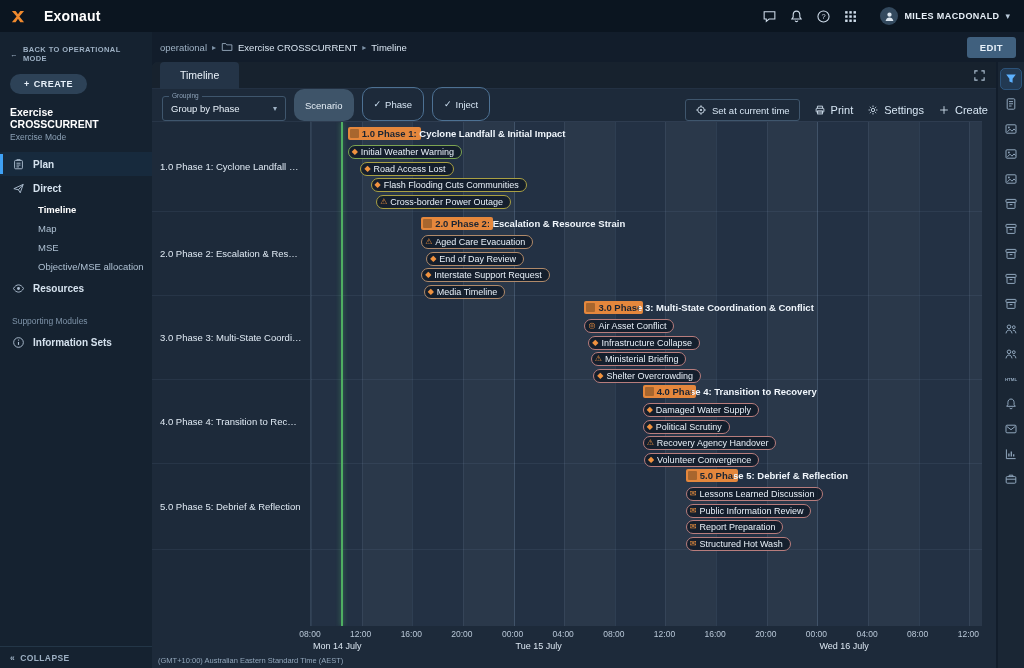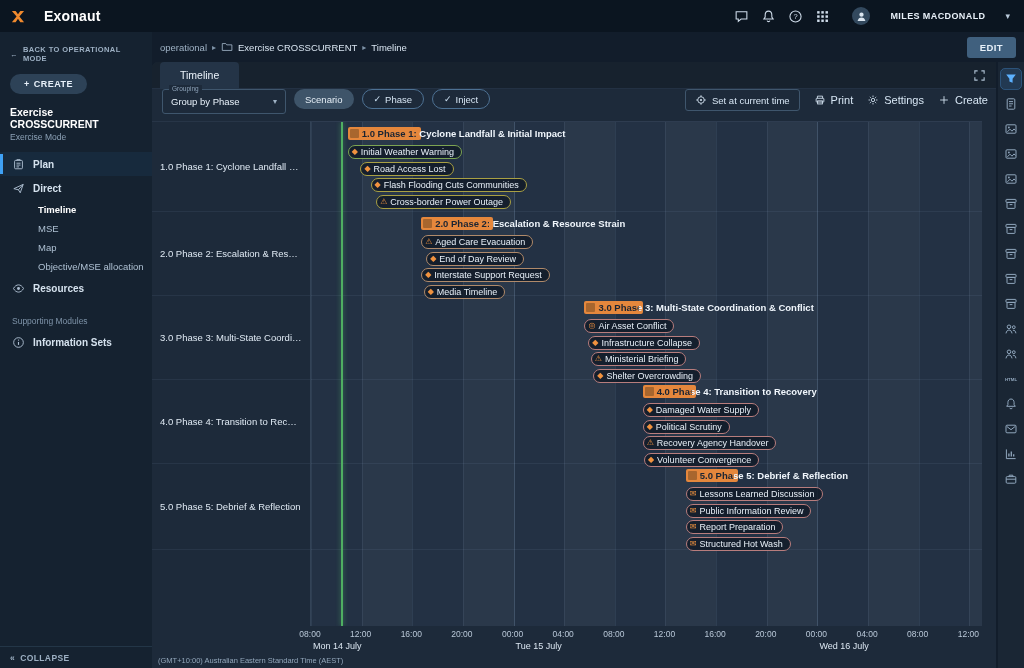--- a/index.html
+++ b/index.html
@@ -8,21 +8,21 @@
   svg{display:block}
 
   
   .topbar{position:absolute;top:0;left:0;right:0;height:32px;background:#0b1520;
     display:flex;align-items:center;padding:0 8px;z-index:9}
   .logo{display:flex;align-items:center;gap:19px;padding-left:2px}
   .logo-text{font-size:14px;font-weight:bold;color:#fff;letter-spacing:.2px}
   .topbar-right{margin-left:auto;display:flex;align-items:center}
   .tbi{width:27px;height:26px;display:flex;align-items:center;justify-content:center;color:#cfdcea;cursor:pointer}
   .tbi svg{width:15px;height:15px}
-  .userbox{display:flex;align-items:center;gap:20px;margin-left:10px;padding:3px 6px;border-radius:3px}
+  .userbox{display:flex;align-items:center;gap:6px;margin-left:10px;padding:3px 6px;border-radius:3px}
   .avatar{width:18px;height:18px;border-radius:50%;background:#33495e;display:flex;align-items:center;justify-content:center}
   .avatar svg{width:13px;height:13px}
   .username{font-size:9px;font-weight:bold;letter-spacing:.4px;color:#e8f0f8}
   .chev{font-size:9px;color:#bcd}
 
   
   .sidebar{position:absolute;top:32px;left:0;width:152px;bottom:0;background:#152230;z-index:8}
   .back{display:flex;align-items:center;gap:5px;margin:13px 10px 0;font-size:7.5px;
     letter-spacing:.4px;color:#9db0c3;font-weight:bold;cursor:pointer}
   .create-btn{margin:11px 10px 0;border:none;background:#2d4257;color:#e8f1fa;font-weight:bold;
@@ -55,27 +55,27 @@
     letter-spacing:.4px;padding:5px 13px;border-radius:3px;cursor:pointer;font-family:"Liberation Sans",sans-serif}
 
   .panel{position:absolute;top:30px;left:0;right:28px;bottom:0;background:#1d2a3a;border-top-left-radius:6px}
   .tabstrip{height:27px;background:#17222e;border-top-left-radius:6px;display:flex;align-items:center;
     border-bottom:1px solid #233143}
   .tab{height:27px;margin-left:8px;padding:0 20px;background:#243447;color:#eaf2fa;font-size:10.5px;
     display:flex;align-items:center;border-radius:4px 4px 0 0;cursor:pointer}
   .tab-expand{margin-left:auto;margin-right:10px;color:#aec0d2;cursor:pointer}
   .tab-expand svg{width:13px;height:13px}
 
-  .toolbar{height:32px;display:flex;align-items:flex-start;gap:8px;padding:0 8px;position:relative}
+  .toolbar{height:32px;display:flex;align-items:flex-end;gap:8px;padding:0 8px;position:relative}
   .group-select{position:relative;width:124px;height:25px;border:1px solid #3f566d;border-radius:3px;
     display:flex;align-items:center;padding:0 8px;margin-left:2px;cursor:pointer}
   .group-select .glab{position:absolute;top:-5px;left:6px;font-size:6.5px;color:#8da2b8;background:#1d2a3a;padding:0 3px}
   .group-select .gval{font-size:9.5px;color:#e8f1fa;flex:1}
   .group-select .gcaret{font-size:8px;color:#9fb2c5}
-  .fchip{height:20px;border-radius:10px;padding:9px 11px;display:flex;align-items:center;gap:4px;
+  .fchip{height:20px;border-radius:10px;padding:16px 11px;display:flex;align-items:center;gap:4px;
     font-size:9.5px;cursor:pointer;white-space:nowrap}
   .fchip.solid{background:#3e5469;color:#e4edf5}
   .fchip.outline{border:1px solid #4d7193;color:#d7e6f4}
   .fchip .ck{font-size:9px;color:#cfe3f5}
   .tb-right{margin-left:auto;display:flex;align-items:center;gap:14px}
   .set-time-btn{border:1px solid #3f566d;border-radius:3px;height:22px;padding:0 9px;display:flex;gap:5px;
     align-items:center;font-size:9.5px;color:#d7e6f4;cursor:pointer}
   .set-time-btn svg,.tb-act svg{width:12px;height:12px}
   .tb-act{display:flex;gap:5px;align-items:center;font-size:11px;color:#d7e6f4;cursor:pointer}
 
@@ -199,24 +199,24 @@
             <path d="M2 7.2 12 2.6 8.9 11.6 6.9 8.4Z"></path>
             <path d="M6.9 8.4 12 2.6"></path>
           </svg>
       </span>
       <span>Direct</span>
     </div>
     <div class="subitem active">
       <span>Timeline</span>
     </div>
     <div class="subitem">
+      <span>Map</span>
+    </div>
+    <div class="subitem">
       <span>MSE</span>
-    </div>
-    <div class="subitem">
-      <span>Map</span>
     </div>
     <div class="subitem">
       <span>Objective/MSE allocation</span>
     </div>
     <div class="nav-item">
       <span class="nav-ic">
         <svg viewBox="0 0 14 14" fill="none" stroke="currentColor">
             <path d="M1.6 7C2.9 4.5 4.9 3.1 7 3.1S11.1 4.5 12.4 7C11.1 9.5 9.1 10.9 7 10.9 4.9 10.9 2.9 9.5 1.6 7Z"></path>
             <circle cx="7" cy="7" r="1.6" fill="currentColor" stroke="none"></circle>
           </svg>

